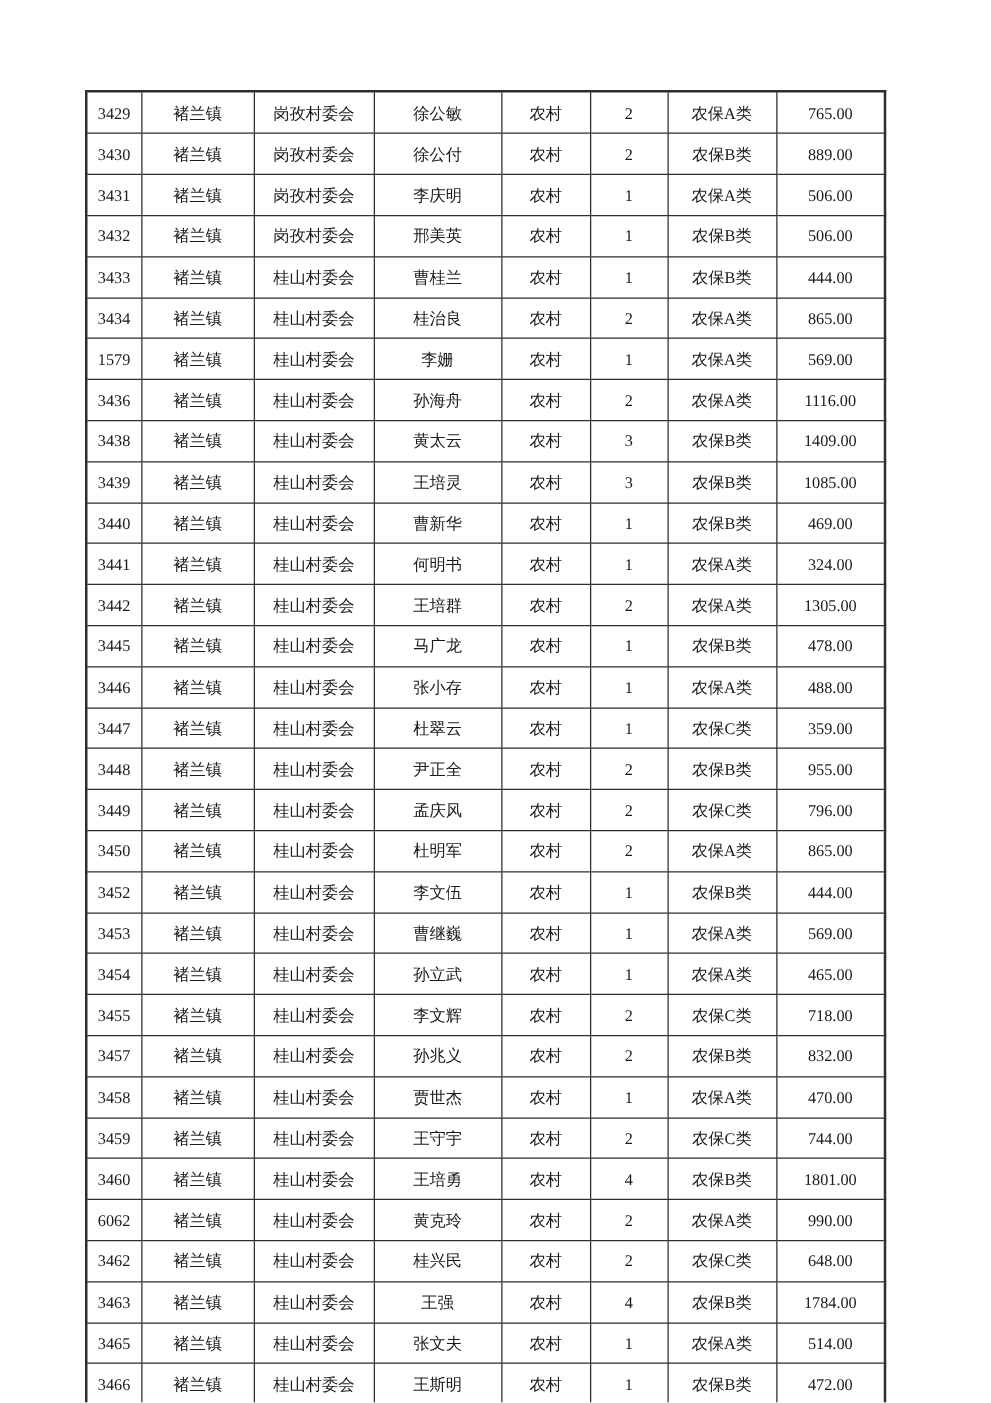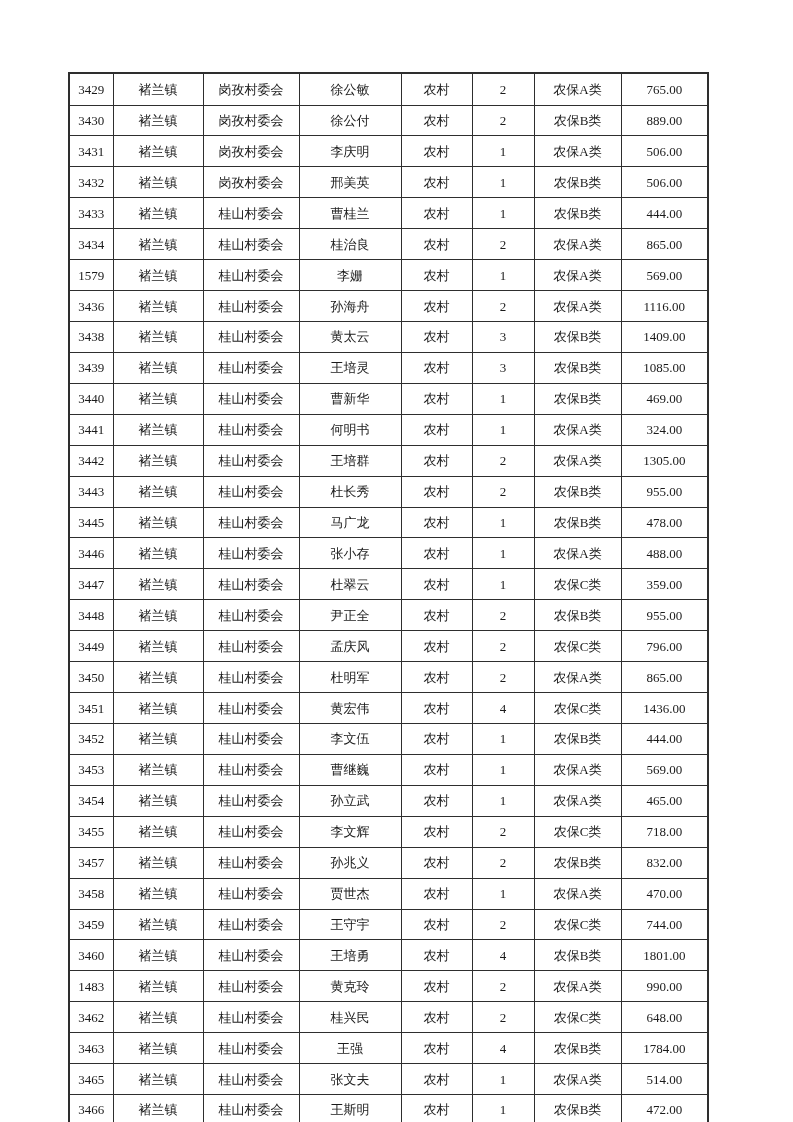--- a/index.html
+++ b/index.html
@@ -189,30 +189,20 @@
           <td>3442</td>
           <td>褚兰镇</td>
           <td>桂山村委会</td>
           <td>王培群</td>
           <td>农村</td>
           <td>2</td>
           <td>农保A类</td>
           <td>1305.00</td>
         </tr>
         <tr>
-          <td>3443</td>
-          <td>褚兰镇</td>
-          <td>桂山村委会</td>
-          <td>杜长秀</td>
-          <td>农村</td>
-          <td>2</td>
-          <td>农保B类</td>
-          <td>955.00</td>
-        </tr>
-        <tr>
           <td>3445</td>
           <td>褚兰镇</td>
           <td>桂山村委会</td>
           <td>马广龙</td>
           <td>农村</td>
           <td>1</td>
           <td>农保B类</td>
           <td>478.00</td>
         </tr>
         <tr>
@@ -259,30 +249,20 @@
           <td>3450</td>
           <td>褚兰镇</td>
           <td>桂山村委会</td>
           <td>杜明军</td>
           <td>农村</td>
           <td>2</td>
           <td>农保A类</td>
           <td>865.00</td>
         </tr>
         <tr>
-          <td>3451</td>
-          <td>褚兰镇</td>
-          <td>桂山村委会</td>
-          <td>黄宏伟</td>
-          <td>农村</td>
-          <td>4</td>
-          <td>农保C类</td>
-          <td>1436.00</td>
-        </tr>
-        <tr>
           <td>3452</td>
           <td>褚兰镇</td>
           <td>桂山村委会</td>
           <td>李文伍</td>
           <td>农村</td>
           <td>1</td>
           <td>农保B类</td>
           <td>444.00</td>
         </tr>
         <tr>
@@ -349,21 +329,21 @@
           <td>3460</td>
           <td>褚兰镇</td>
           <td>桂山村委会</td>
           <td>王培勇</td>
           <td>农村</td>
           <td>4</td>
           <td>农保B类</td>
           <td>1801.00</td>
         </tr>
         <tr>
-          <td>1483</td>
+          <td>6062</td>
           <td>褚兰镇</td>
           <td>桂山村委会</td>
           <td>黄克玲</td>
           <td>农村</td>
           <td>2</td>
           <td>农保A类</td>
           <td>990.00</td>
         </tr>
         <tr>
           <td>3462</td>

